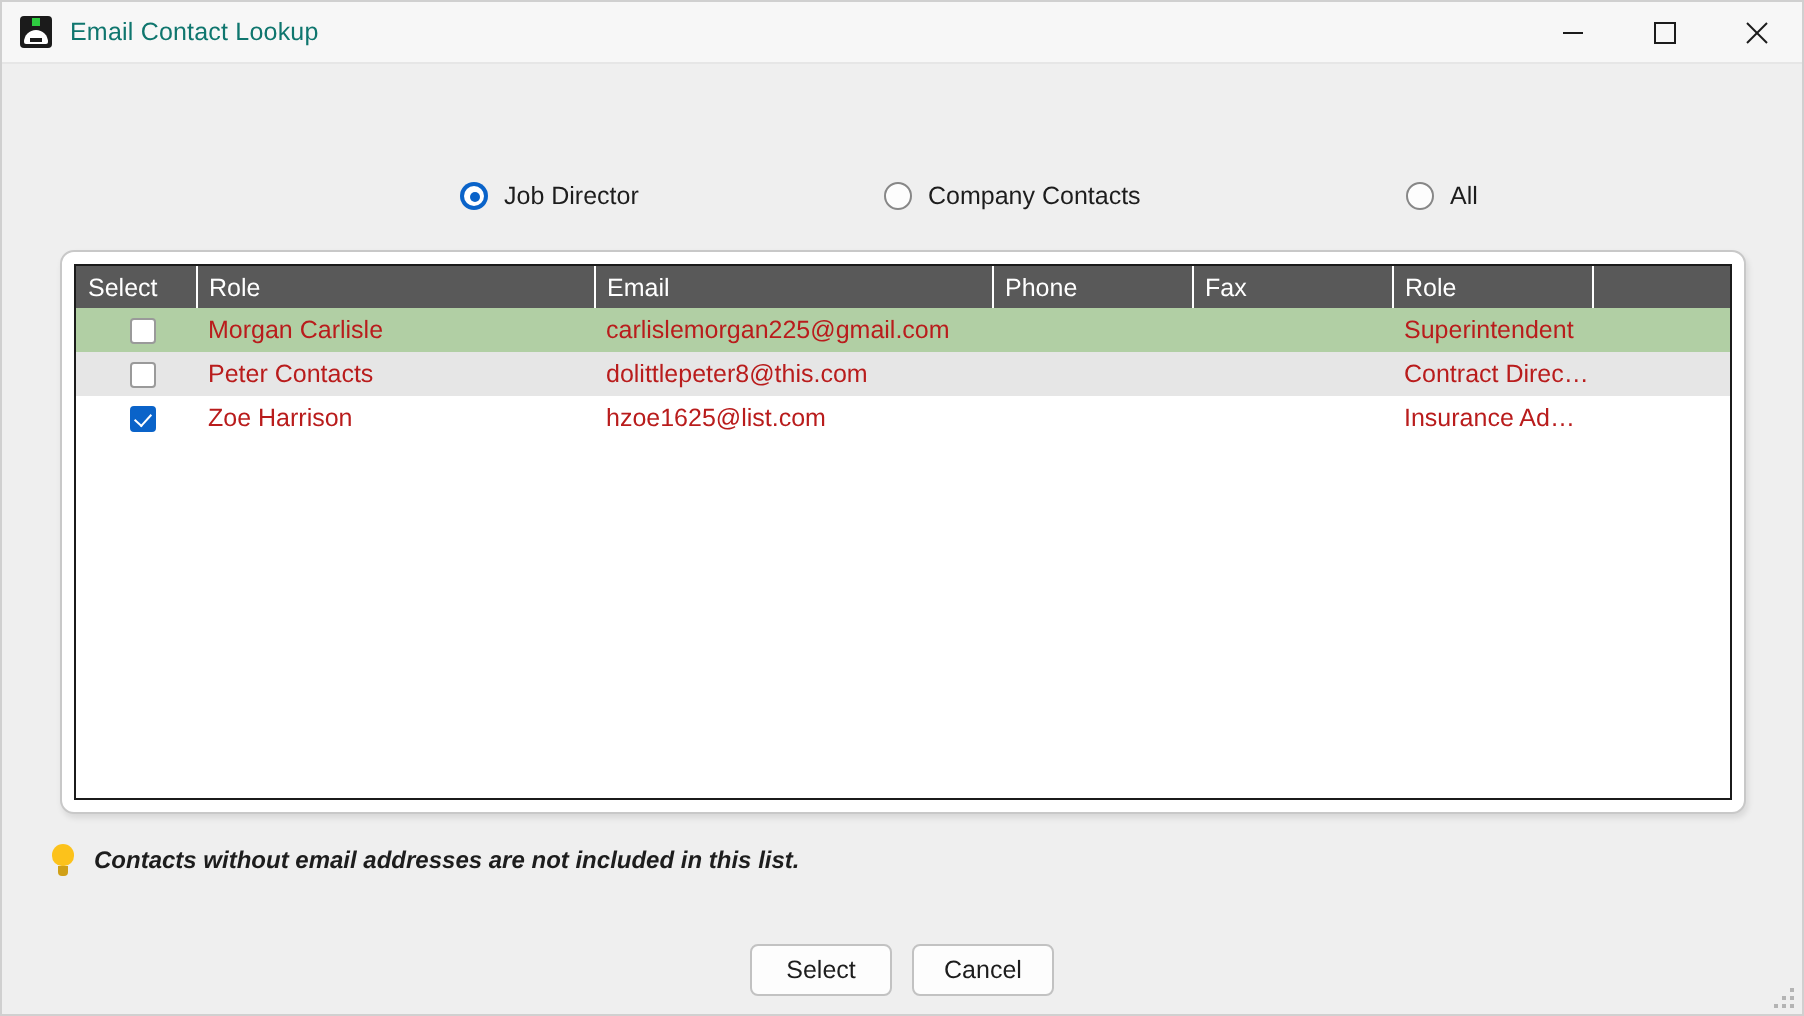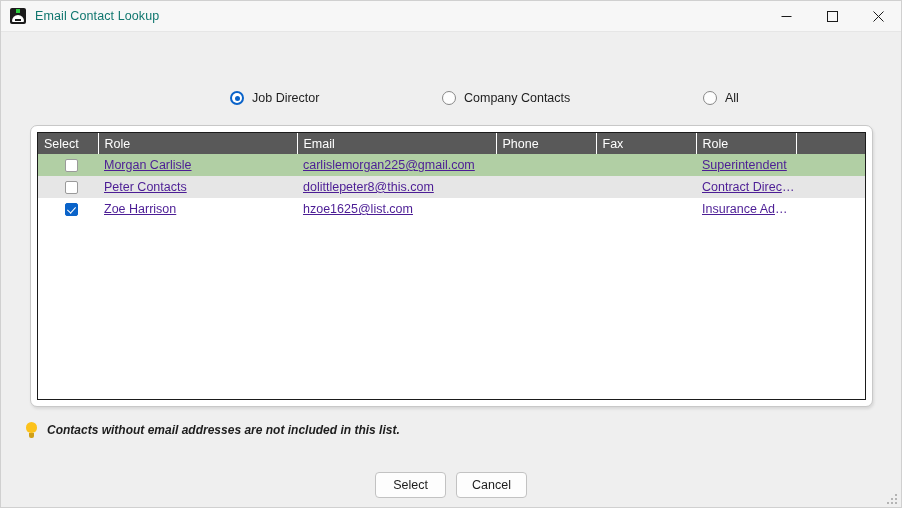--- a/index.html
+++ b/index.html
@@ -153,26 +153,25 @@
     height: 21px;
     padding: 0 0 0 6px;
     border-right: 1px solid #ffffff;
     font-size: 12.5px;
     vertical-align: middle;
   }
   table.grid thead th:last-child { border-right: none; }
   table.grid tbody td {
     height: 22px;
     padding: 0 0 0 6px;
-    color: #4c1d95;
+    color: #b91c1c;
     vertical-align: middle;
     overflow: hidden;
     white-space: nowrap;
     text-overflow: ellipsis;
-    text-decoration: underline;
   }
   tr.row-selected td { background: #b1cfa4; color: #ffffff; }
   tr.row-alt td { background: #e6e6e6; }
   tr.row-plain td { background: #ffffff; }
   td.sel-cell { text-align: center; padding: 0; }
 
   .cb {
     width: 13px; height: 13px;
     border: 1px solid #9a9a9a;
     background: #ffffff;

